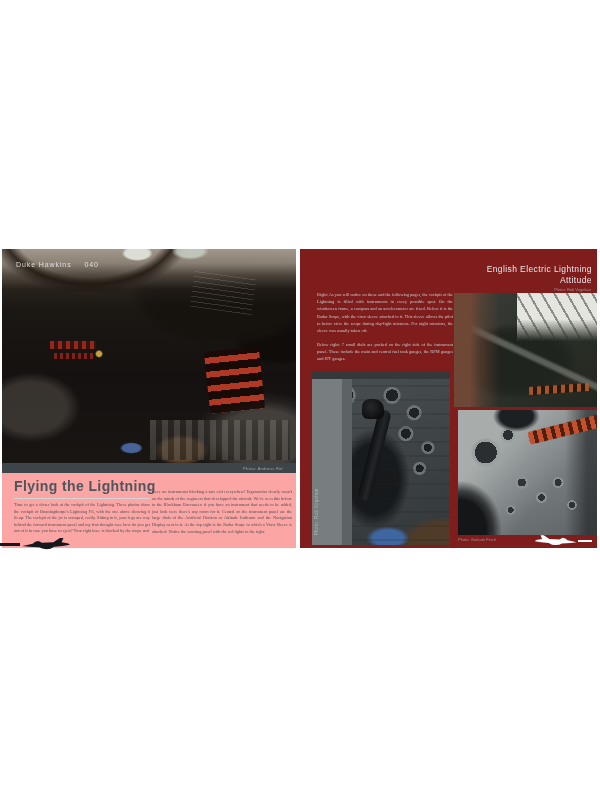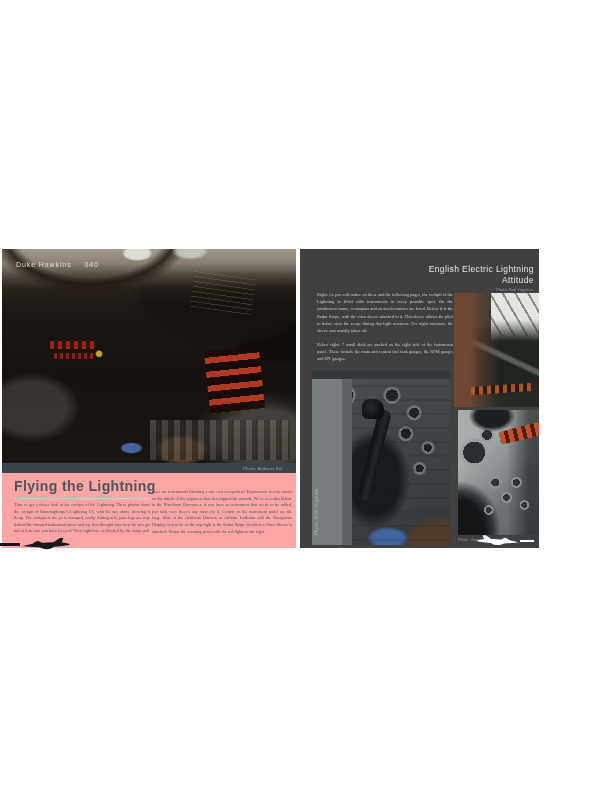--- a/index.html
+++ b/index.html
@@ -45,21 +45,21 @@
     letter-spacing:.4px;color:#4d565c;}
   #title-rule{position:absolute;left:12px;top:249px;width:136px;height:1px;background:#d2d4d5;}
   .bodycol{position:absolute;margin:0;font-family:"Liberation Serif",serif;font-size:4.3px;
     line-height:6.5px;color:#4e5254;text-align:justify;}
   #col1{left:12px;top:253px;width:136px;}
   #col2{left:150px;top:240px;width:140px;line-height:6.6px;}
   #sil-left{position:absolute;left:20px;top:287px;width:50px;height:17px;}
   #sil-left svg{transform:scaleX(-1);}
   #dash-left{position:absolute;left:-2px;top:294px;width:20px;height:2.5px;background:#15181c;}
   
-  #right-page{left:300px;top:249px;width:239px;height:299px;background:#404040;}
+  #right-page{left:300px;top:249px;width:297px;height:299px;background:#7f1d1d;}
   #rp-title{position:absolute;right:5px;top:15px;text-align:right;color:#e6e8e9;
     font-size:8.5px;font-weight:500;letter-spacing:.4px;line-height:10.5px;}
   #rp-credit{position:absolute;right:6px;top:37px;font-size:5px;transform:scale(.8);
     transform-origin:right;color:#8e959a;}
   .rp-para{position:absolute;margin:0;font-family:"Liberation Serif",serif;font-size:4.4px;
     line-height:7.2px;color:#c7cbcd;text-align:justify;width:136px;left:17px;}
   #rp-para1{top:42px;}
   #rp-para2{top:92px;}
   #photo-b{left:154px;top:44px;right:0;height:114px;
     background:

